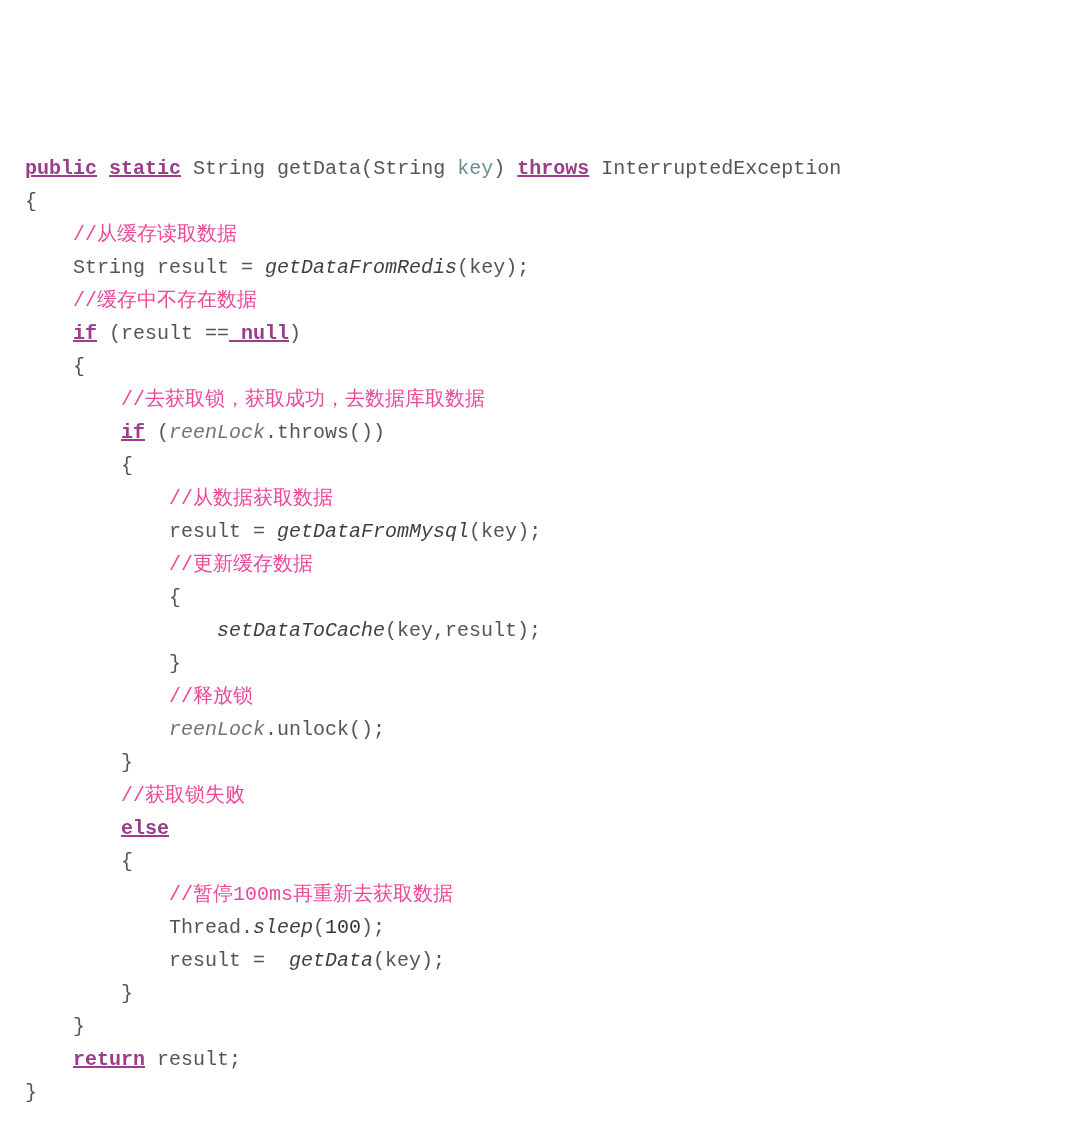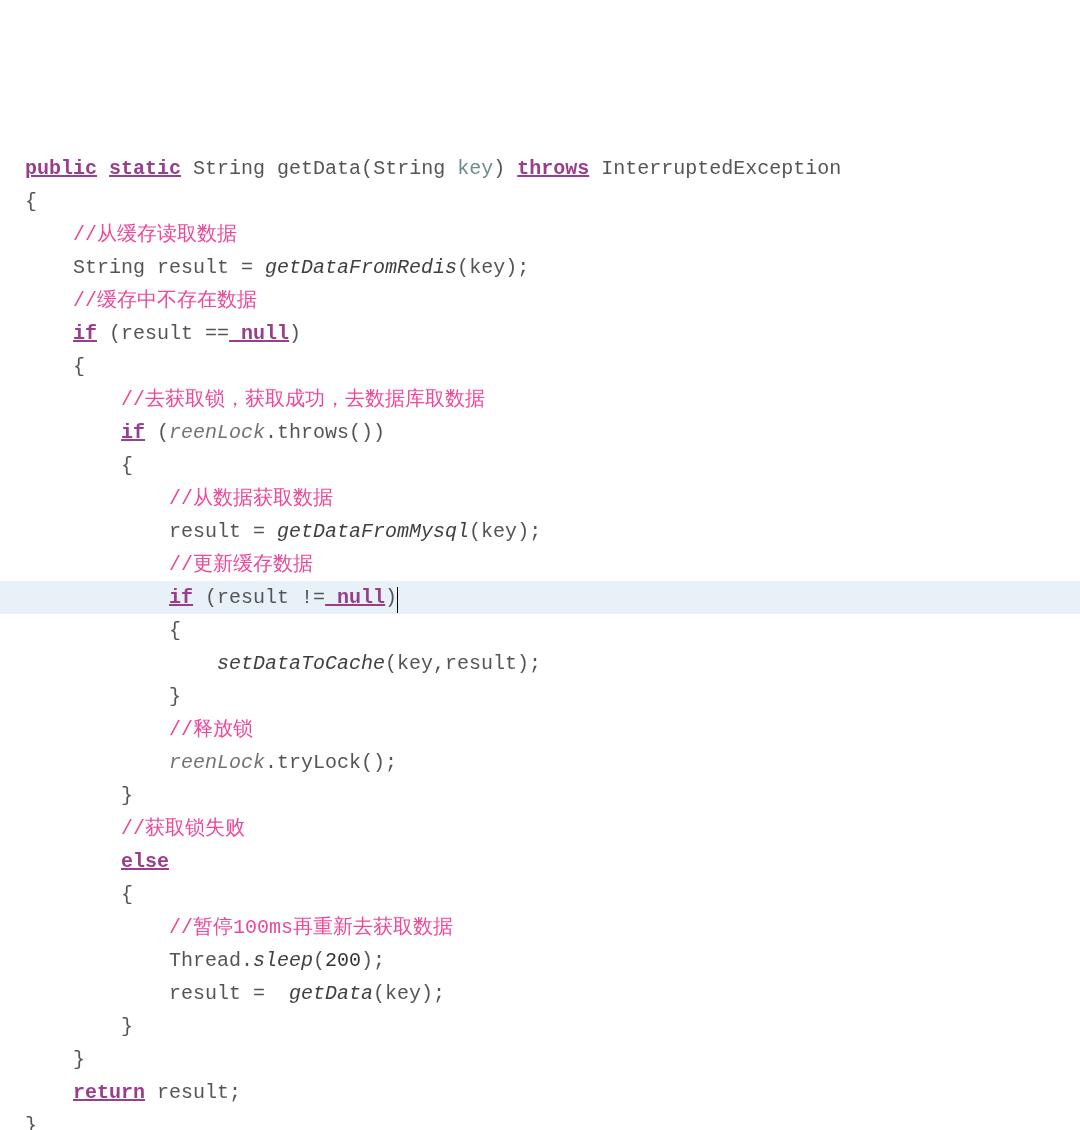--- a/index.html
+++ b/index.html
@@ -51,31 +51,31 @@
     <span class="type">String</span> <span>result</span><span> = </span><span class="method">getDataFromRedis</span>(<span>key</span>);
     <span class="comment">//缓存中不存在数据</span>
     <span class="kw">if</span> (<span>result </span><span>==</span><span class="kw"> null</span>)
     <span>{</span>
         <span class="comment">//去获取锁，获取成功，去数据库取数据</span>
         <span class="kw">if</span> (<span class="field">reenLock</span><span>.throws())</span>
         <span>{</span>
             <span class="comment">//从数据获取数据</span>
             <span>result = </span><span class="method">getDataFromMysql</span>(<span>key</span>);
             <span class="comment">//更新缓存数据</span>
-<span class="highlight">            <span class="kw">if</span> (<span>result </span><span>!=</span><span class="kw"> null</span>)<span class="cursor"></span></span>            <span>{</span>
+            <span>{</span>
                 <span class="method">setDataToCache</span><span>(key,result);</span>
             <span>}</span>
             <span class="comment">//释放锁</span>
-            <span class="field">reenLock</span><span>.tryLock();</span>
+            <span class="field">reenLock</span><span>.unlock();</span>
         <span>}</span>
         <span class="comment">//获取锁失败</span>
         <span class="kw">else</span>
         <span>{</span>
             <span class="comment">//暂停100ms再重新去获取数据</span>
-            <span>Thread.</span><span class="method">sleep</span>(<span class="num">200</span>);
+            <span>Thread.</span><span class="method">sleep</span>(<span class="num">100</span>);
             <span>result =  </span><span class="method">getData</span>(<span>key</span>);
         <span>}</span>
     <span>}</span>
     <span class="kw">return</span><span> result;</span>
 <span>}</span></pre>
 
 
 
 
 

